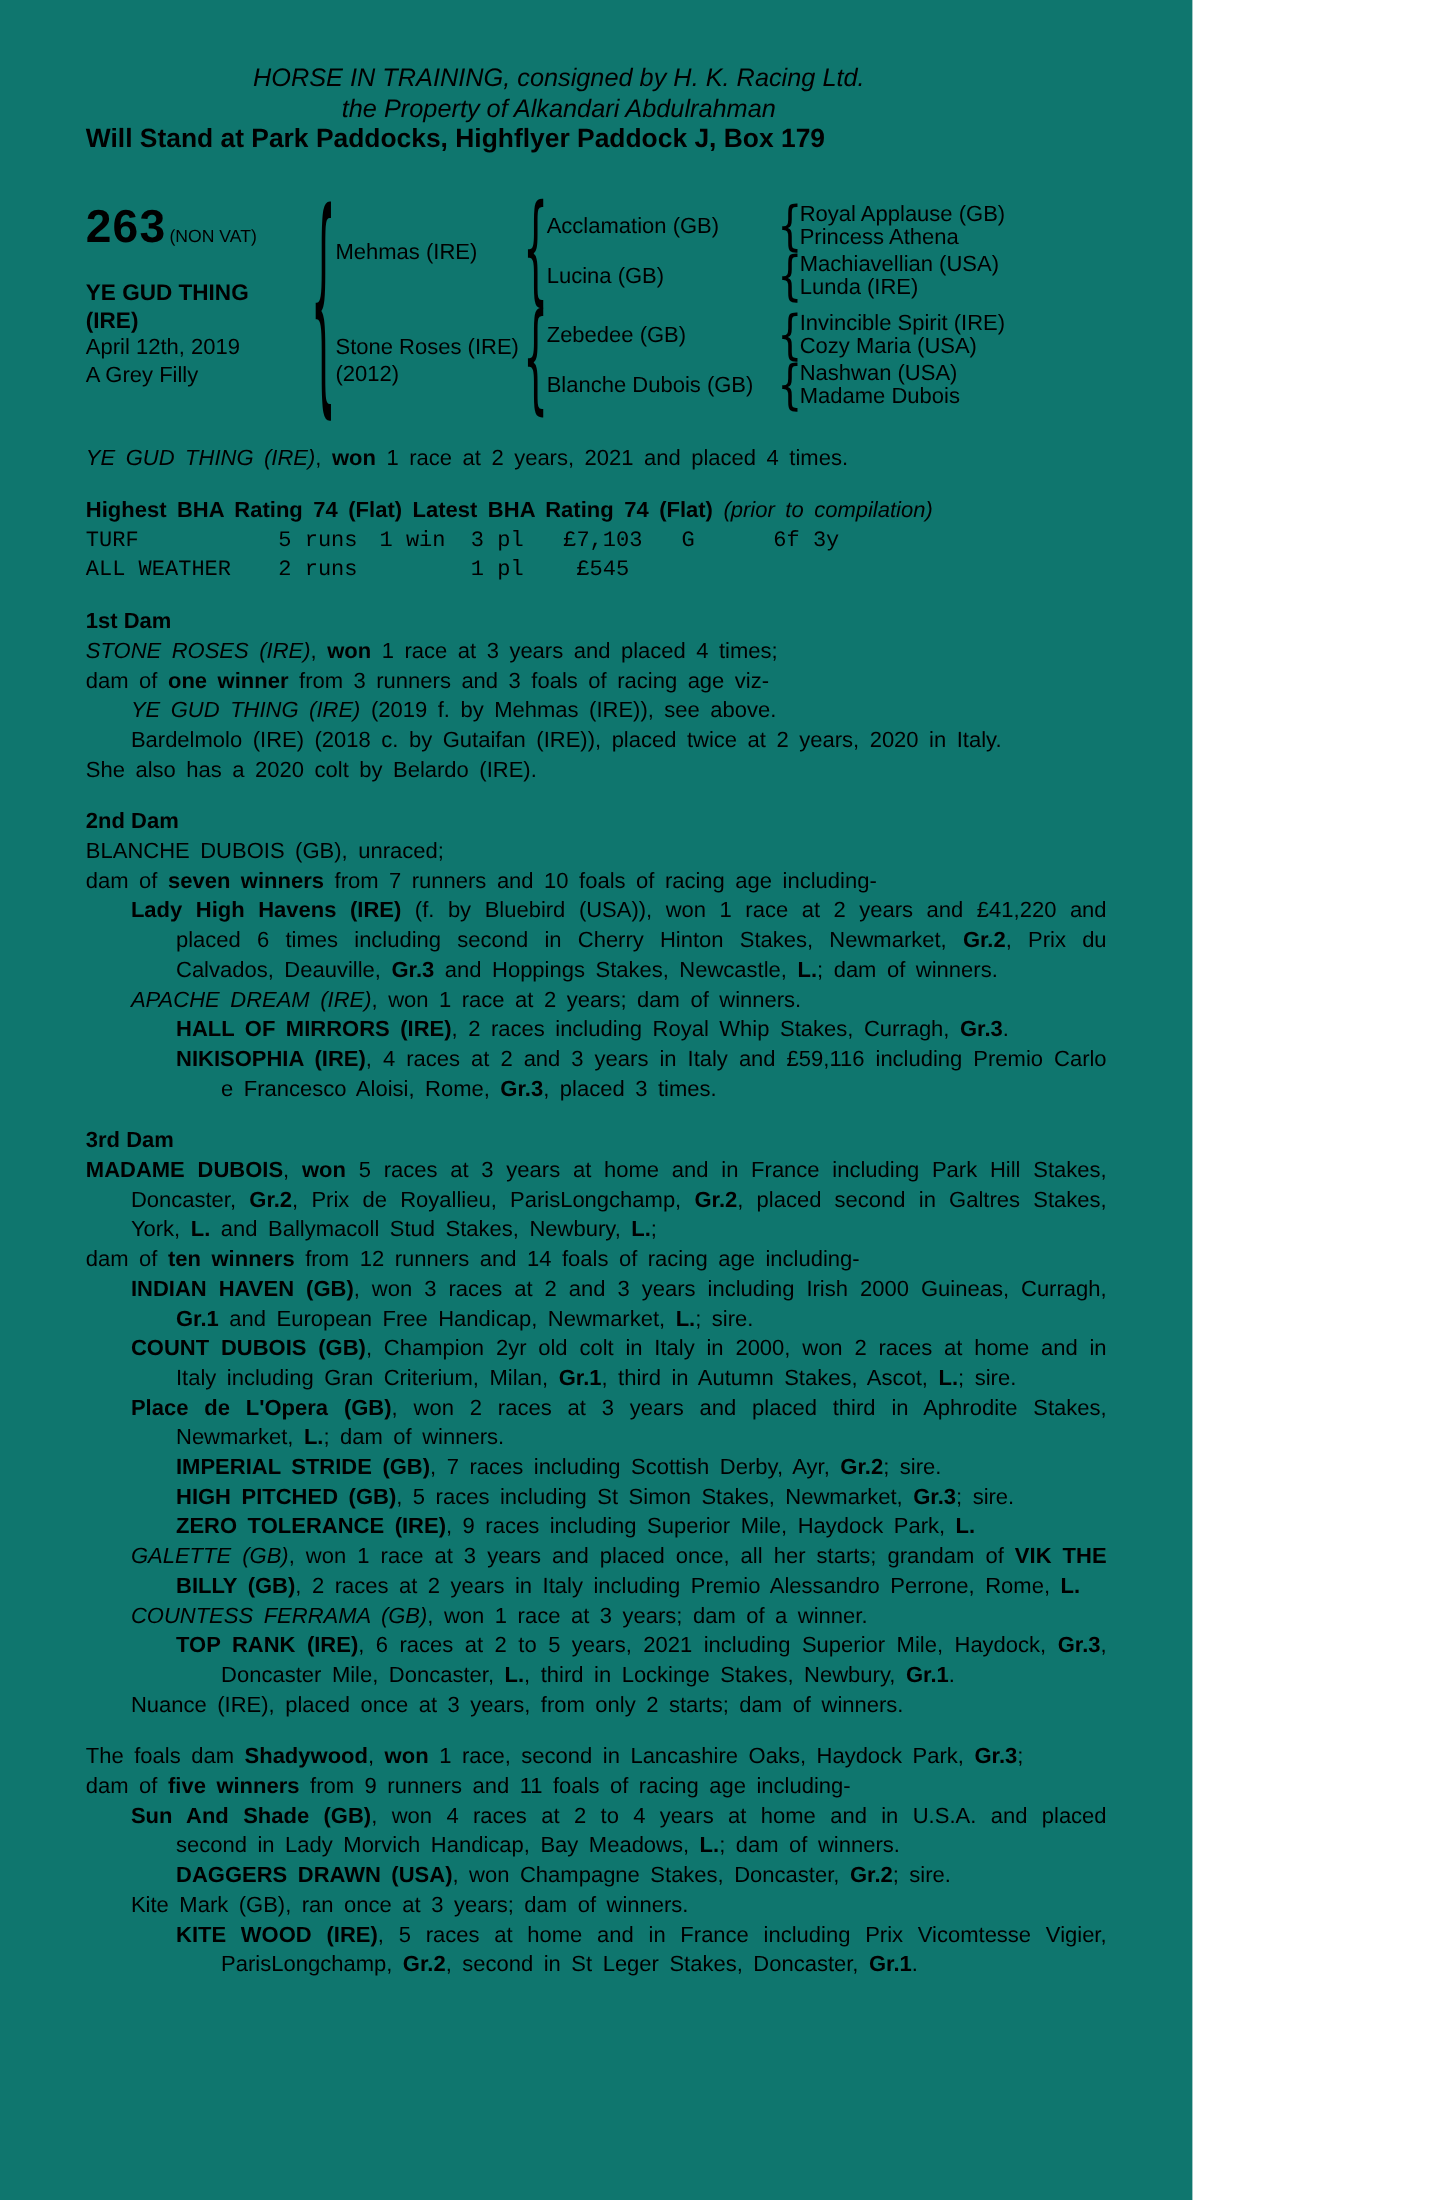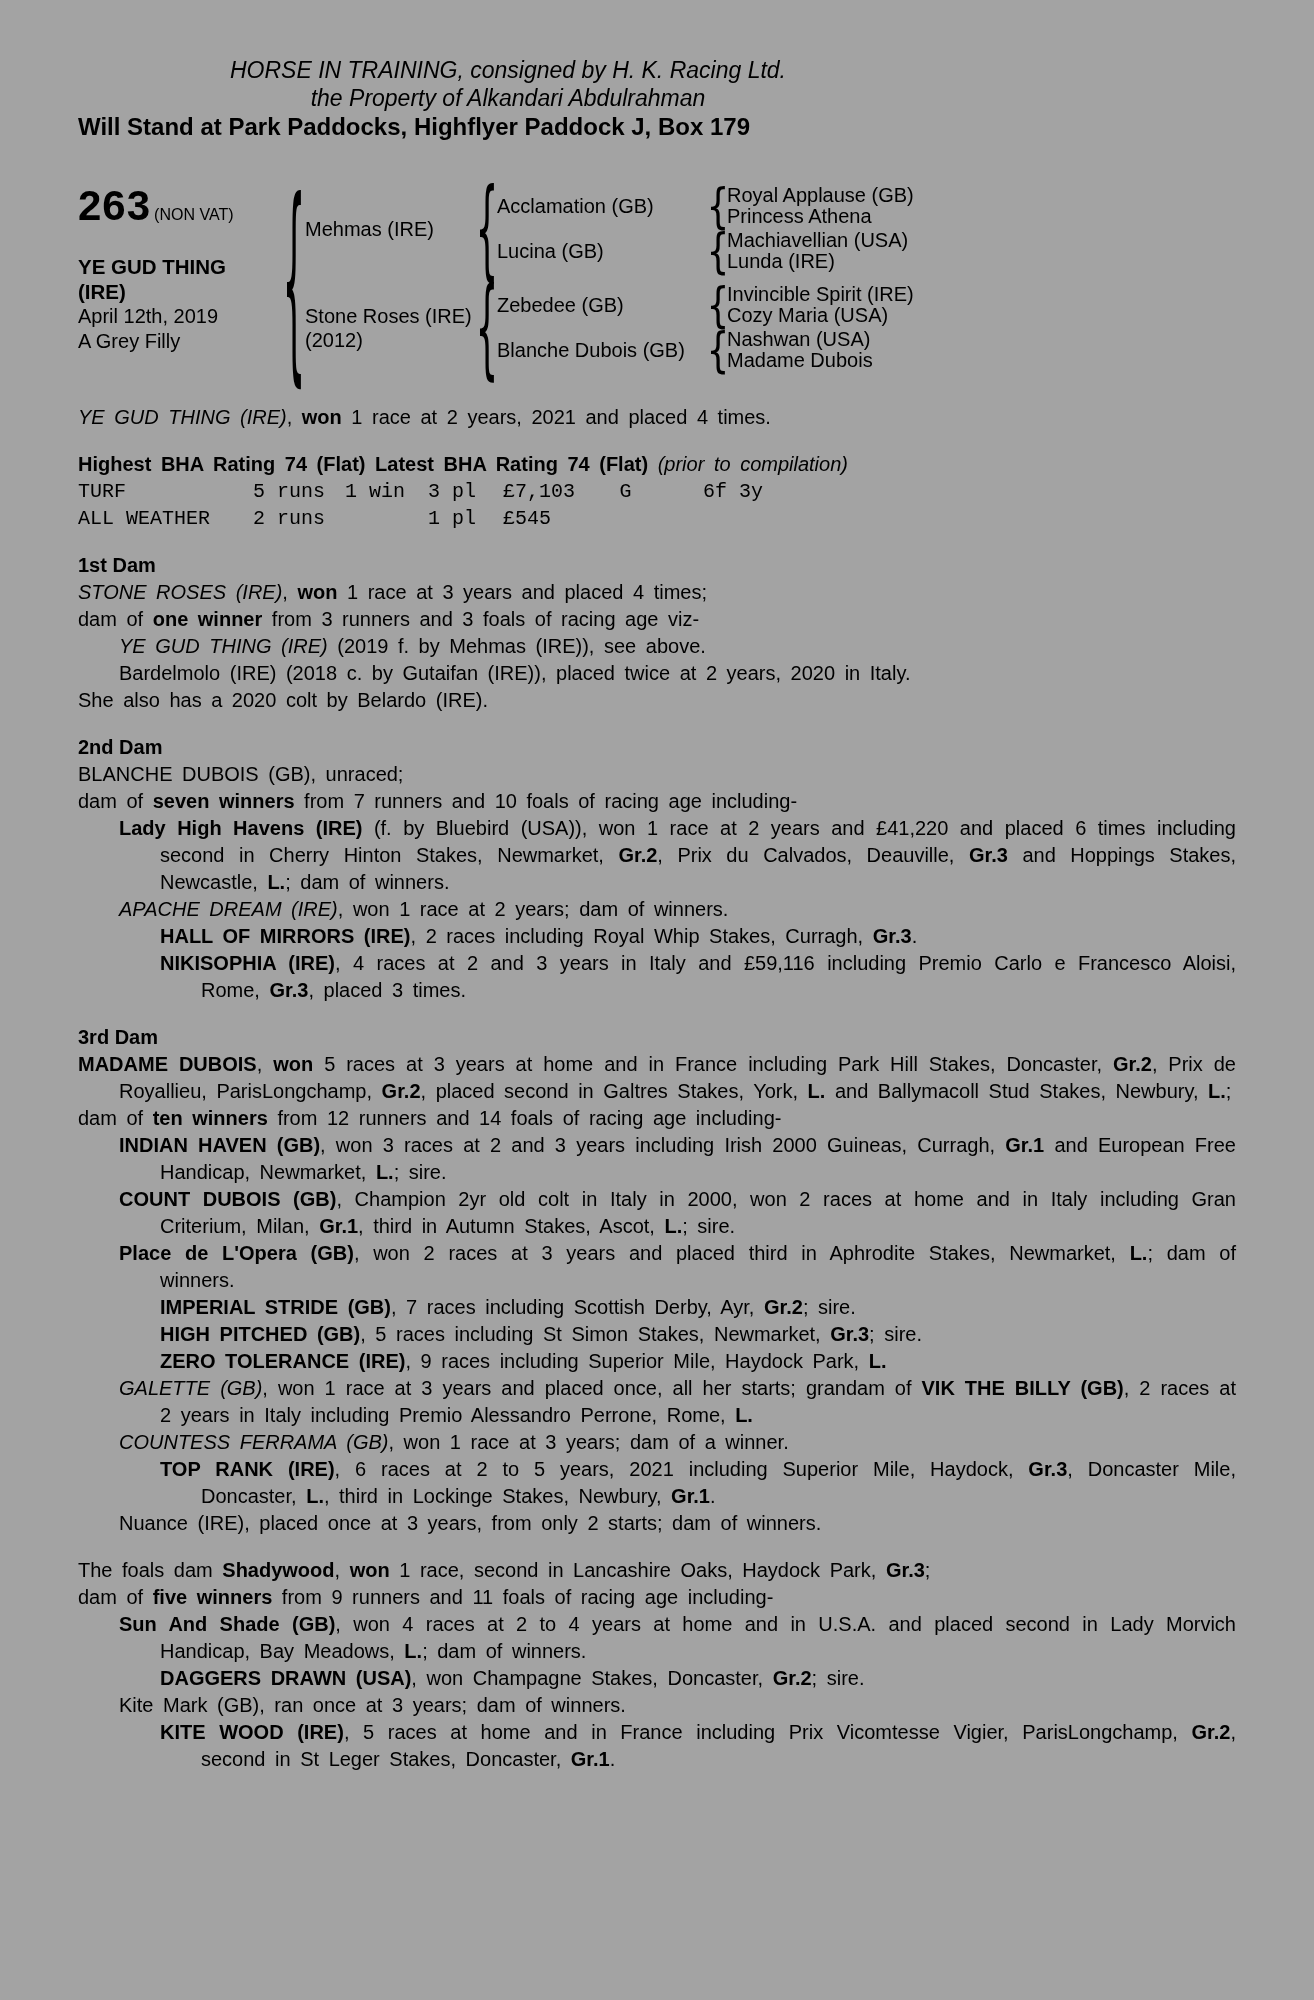--- a/index.html
+++ b/index.html
@@ -1,18 +1,18 @@
 <!DOCTYPE html>
 <html><head>
 <meta charset="utf-8">
 <style>
   * { margin:0; padding:0; box-sizing:border-box; }
   html,body { background:#ffffff; }
   .page {
-    width:1314px; min-height:2000px; background:#a3a3a3; color:#000;
+    width:1084px; min-height:2000px; background:#0f766e; color:#000;
     font-family:"Liberation Sans", sans-serif;
     padding:56px 78px 40px 78px; position:relative;
   }
   
   .header-center { width:860px; text-align:center; }
   .h-line1, .h-line2 { font-style:italic; font-size:23px; line-height:28px; }
   .h-line3 { font-weight:bold; font-size:24px; line-height:26px; margin-top:2px; }
 
   
   .lot-row { display:flex; align-items:flex-start; margin-top:42px; }
@@ -47,21 +47,21 @@
   .heading { font-weight:bold; }
   .bold { font-weight:bold; }
   .italic { font-style:italic; }
 
   .rating-table .trow { display:flex;font-family:Liberation Mono, monospace; }
   .tcell { display:inline-block; white-space:pre; }
   .c0 { width:175px; }
   .c1 { width:92px; }
   .c2 { width:83px; }
   .c3 { width:75px; }
-  .c4 { width:90px; text-align:left; }
+  .c4 { width:90px; text-align:center; }
   .c5 { width:65px; text-align:center; }
   .c6 { padding-left:45px; }
 </style>
 </head>
 <body>
 
 <div class="page">
 
   <div class="header">
     <div class="header-center">

